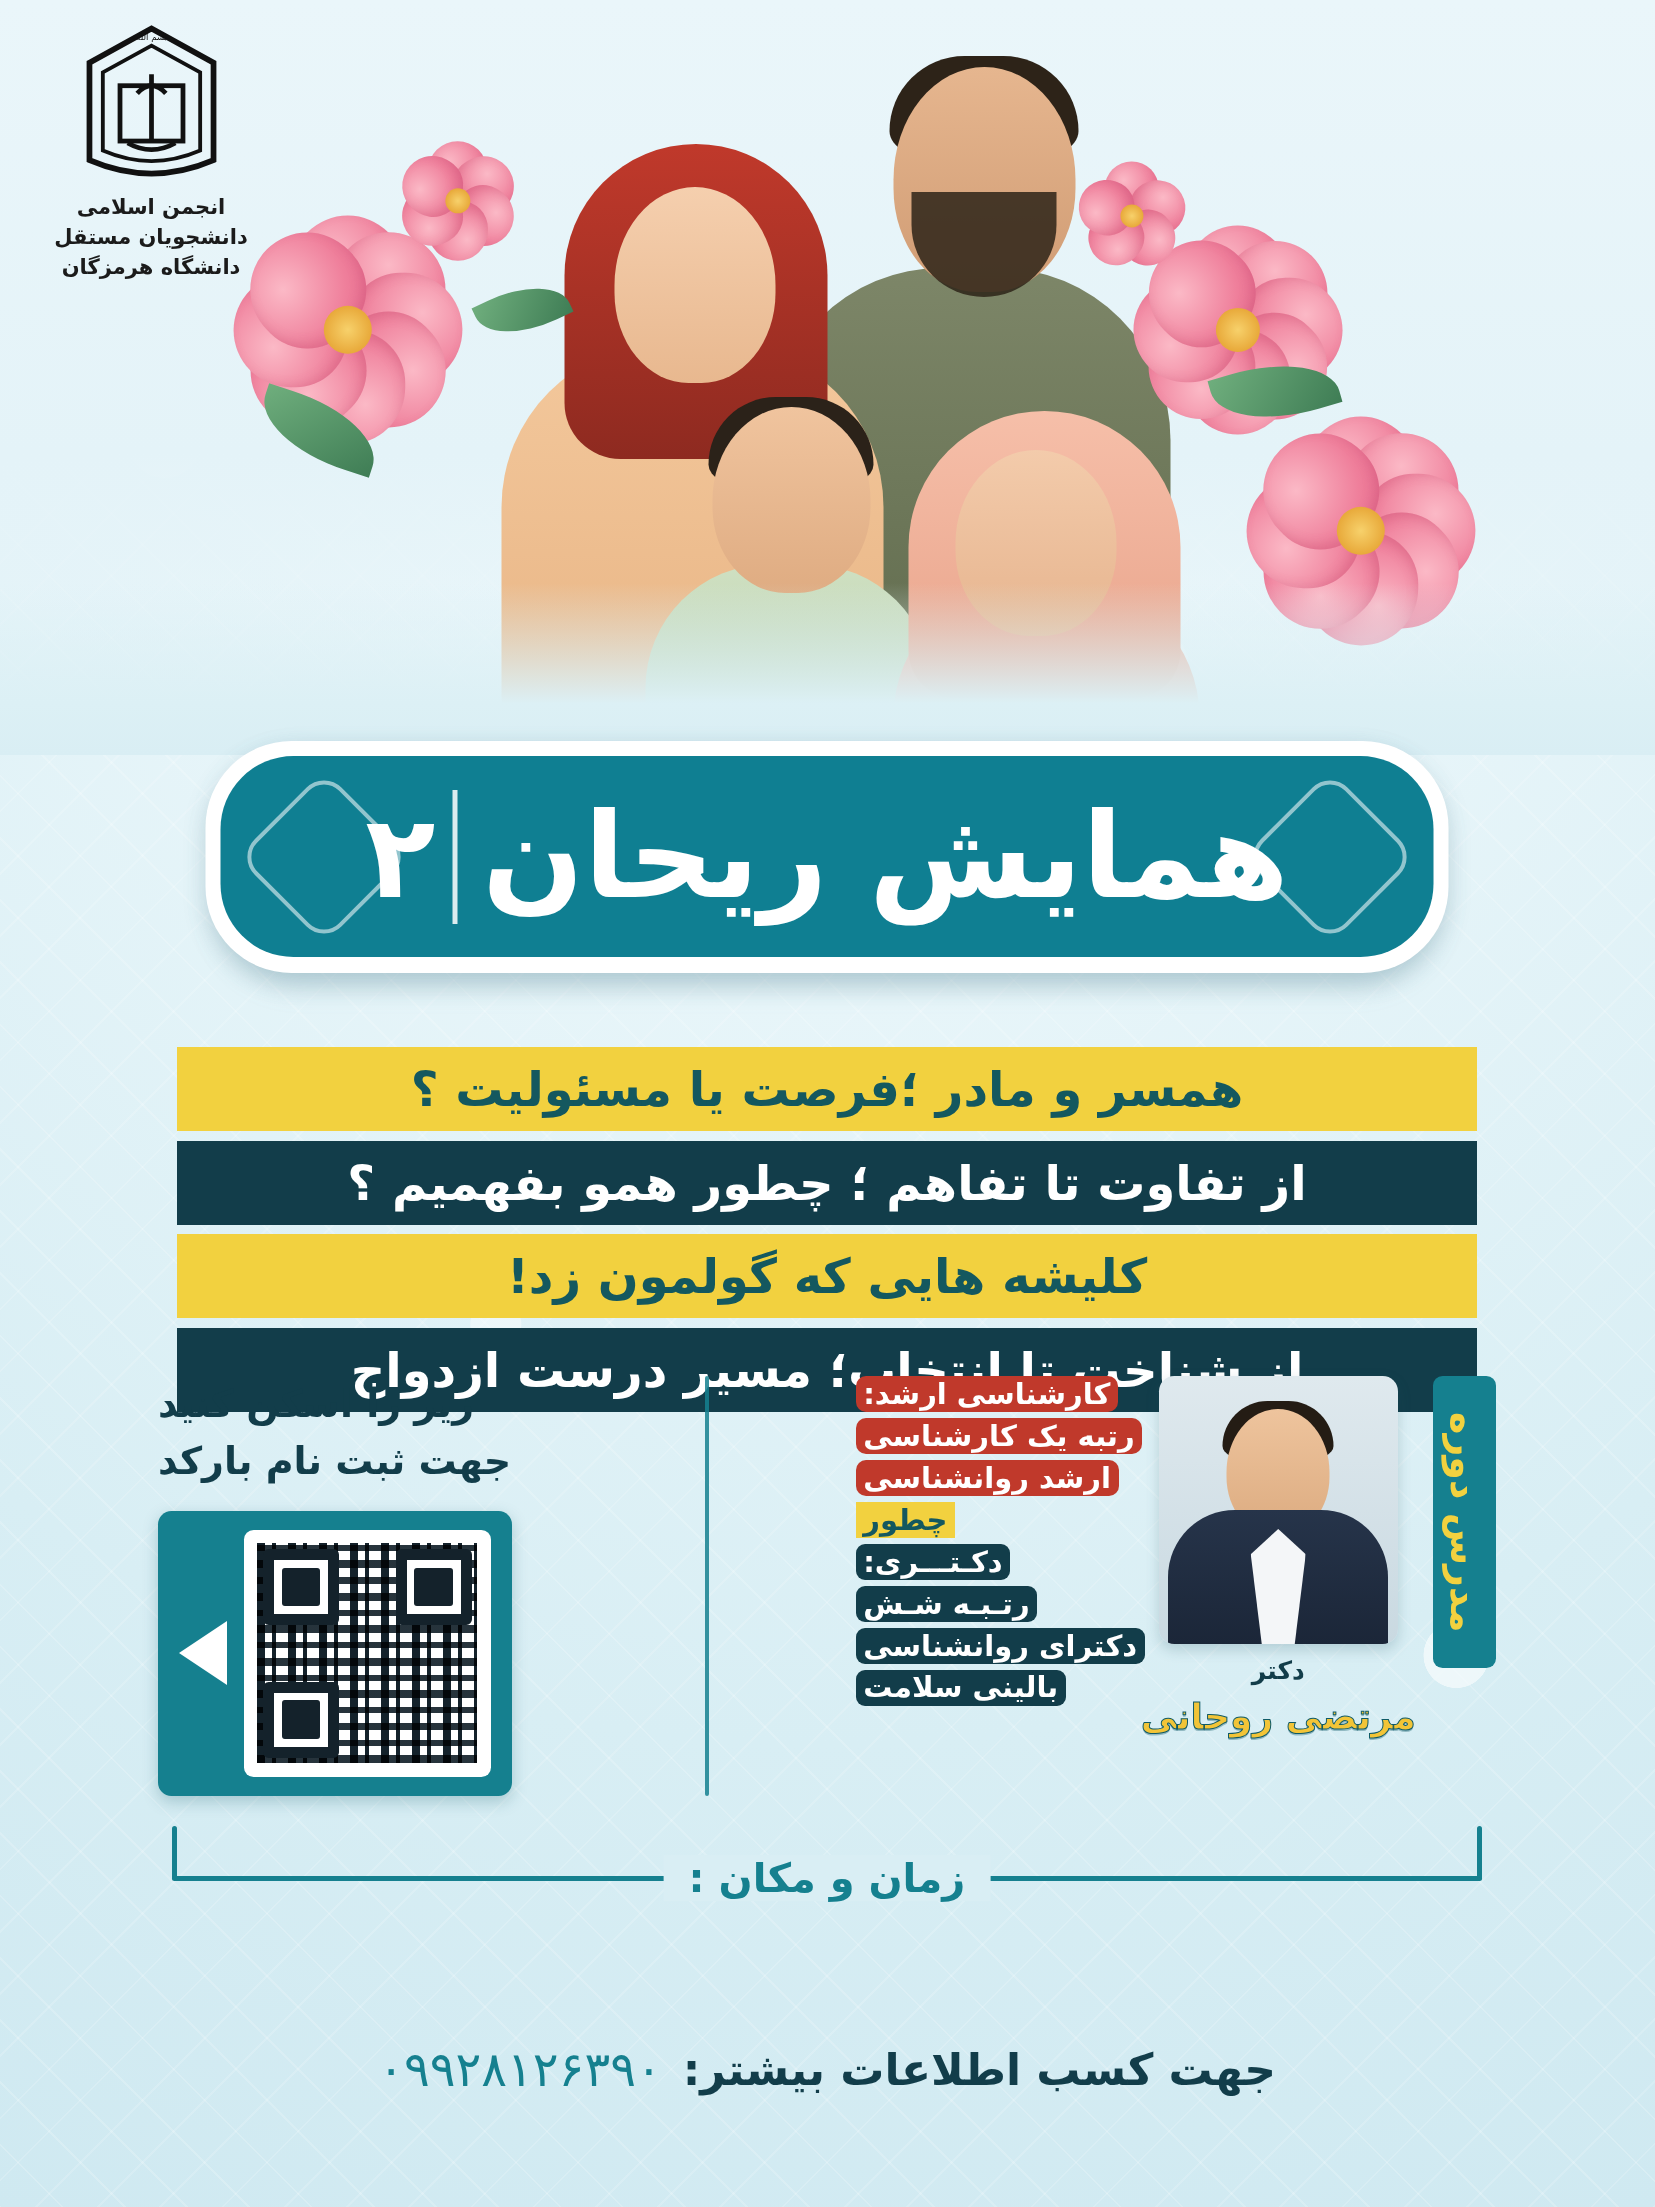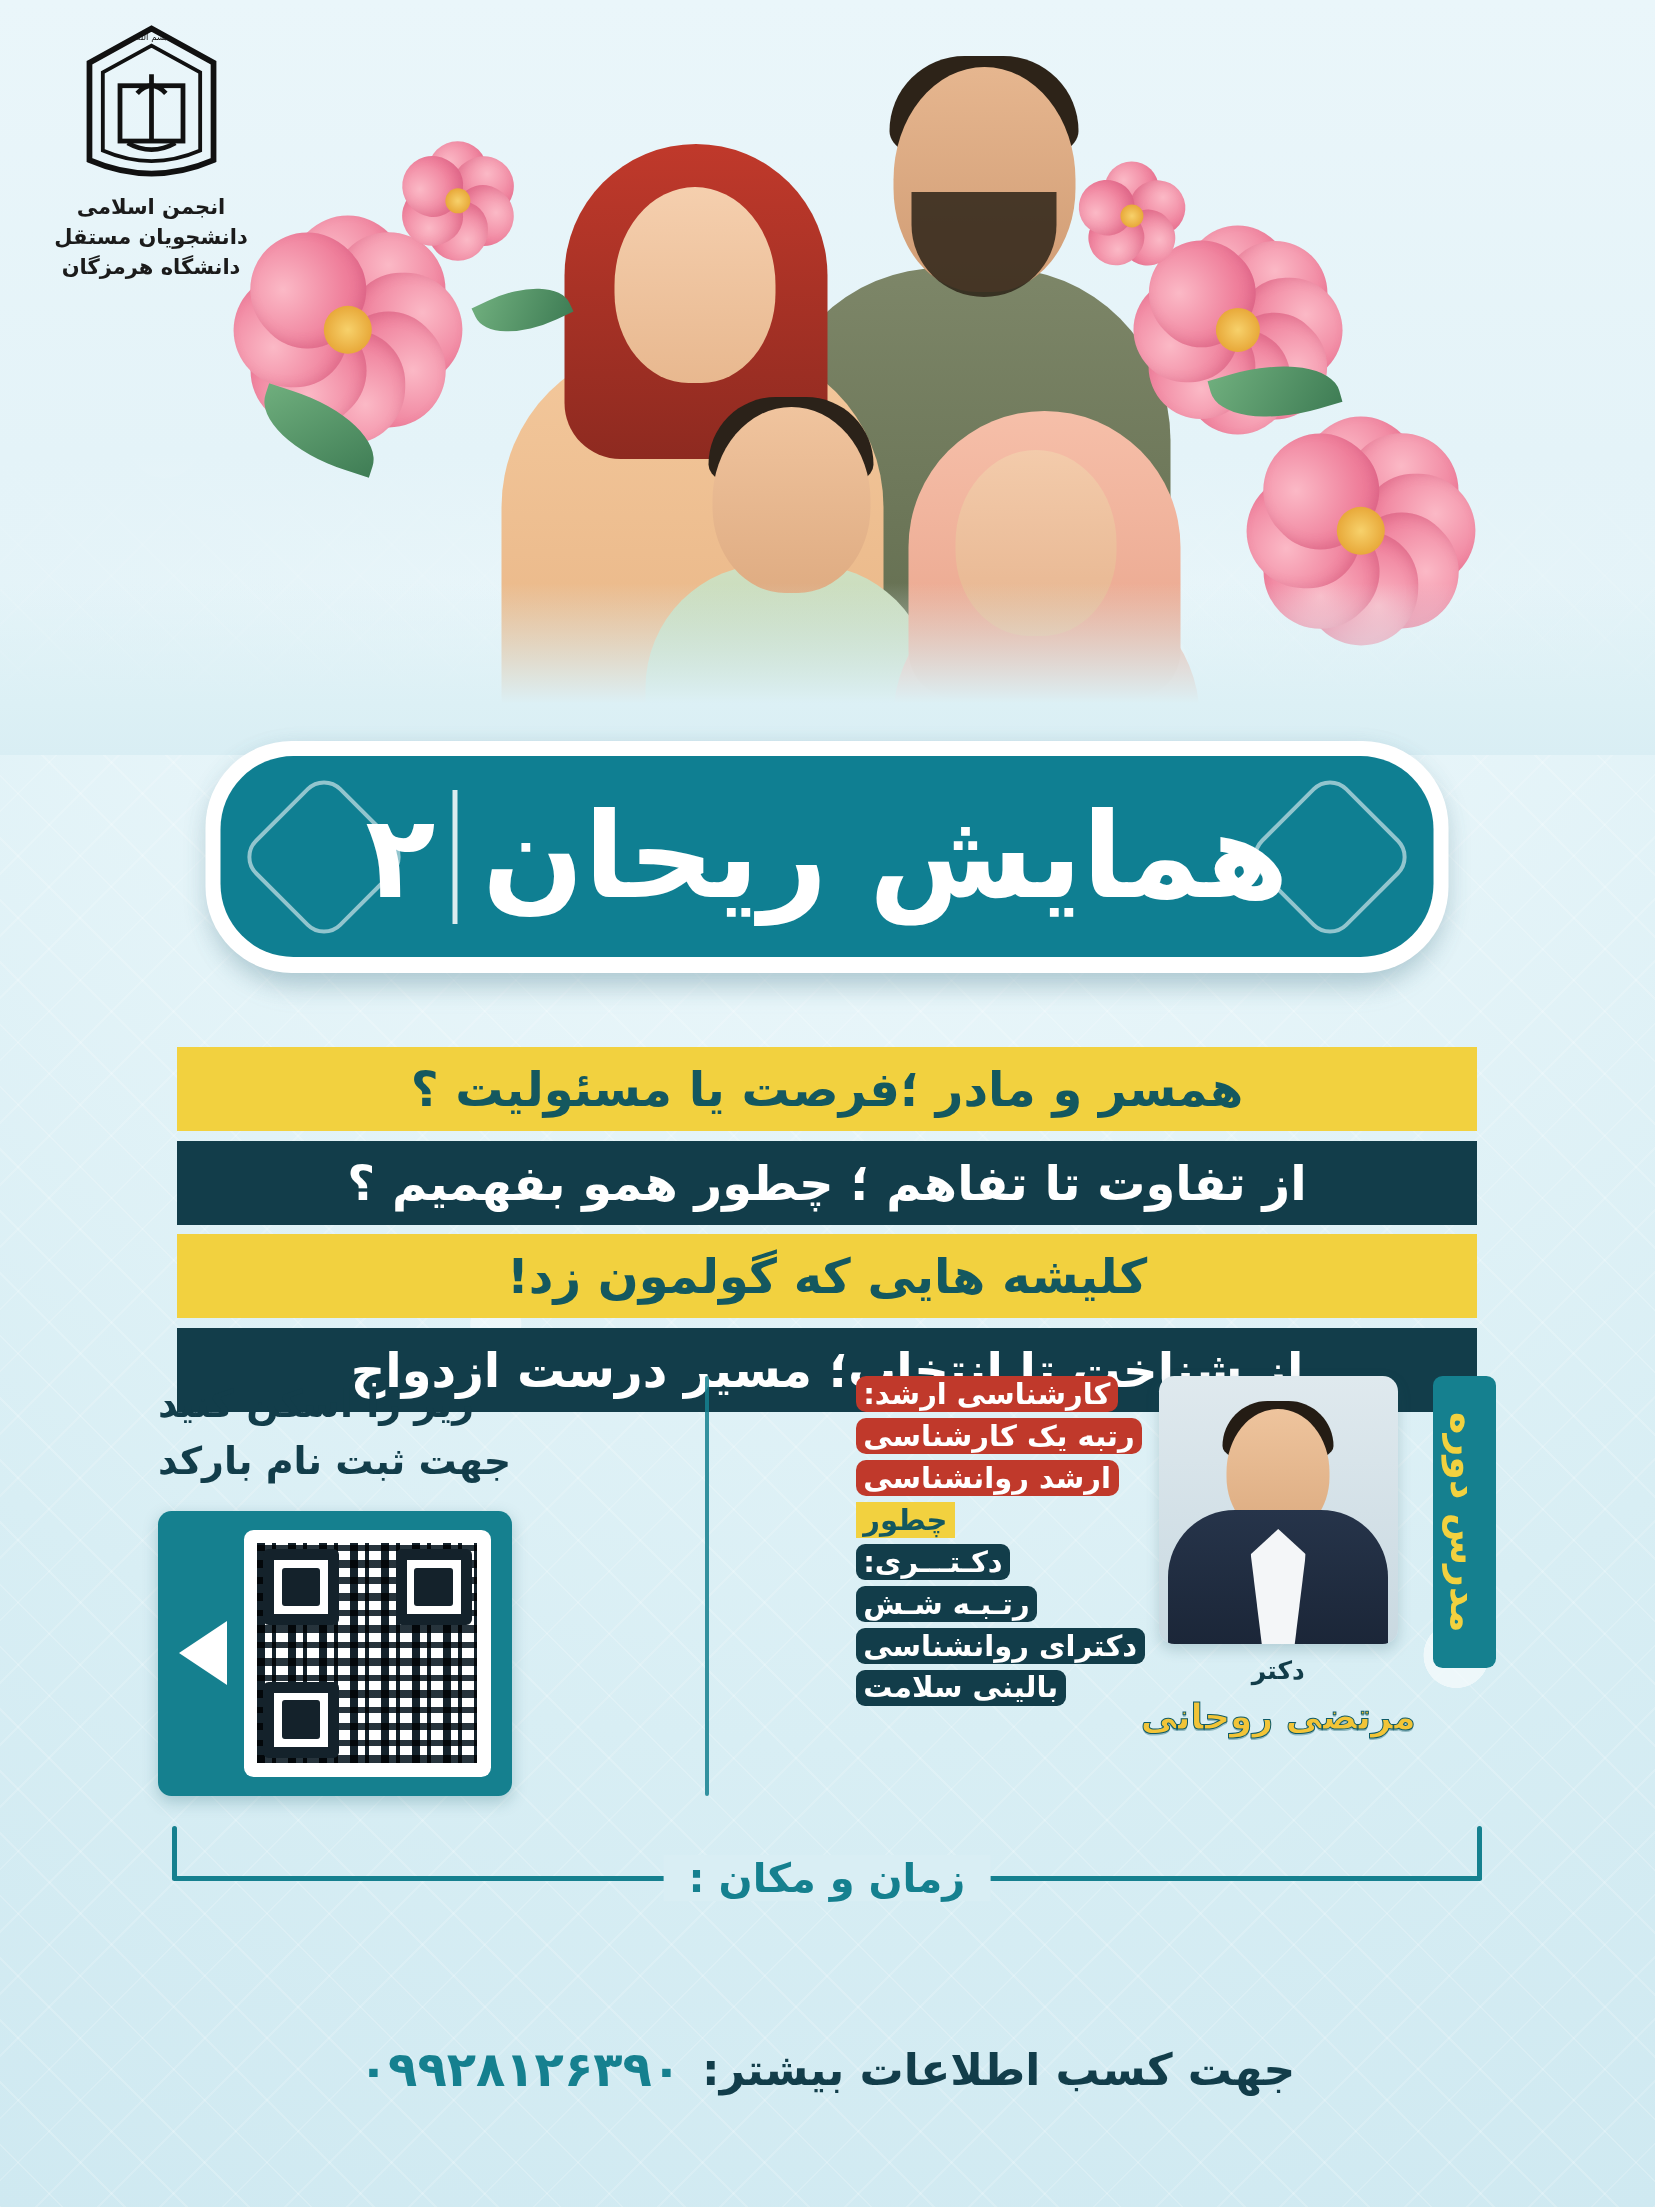--- a/index.html
+++ b/index.html
@@ -490,21 +490,21 @@
     gap: 21px;
     direction: rtl;
   }
   .contact-label {
     font-size: 44px;
     font-weight: 700;
     color: #123d4a;
   }
   .contact-phone {
     font-size: 48px;
-    font-weight: 700;
+    font-weight: 400;
     color: #15808f;
     letter-spacing: 1.9px;
   }
   
   .logo {
     position: absolute;
     left: 32.5px;
     top: 17px;
     width: 239px;
     text-align: center;

